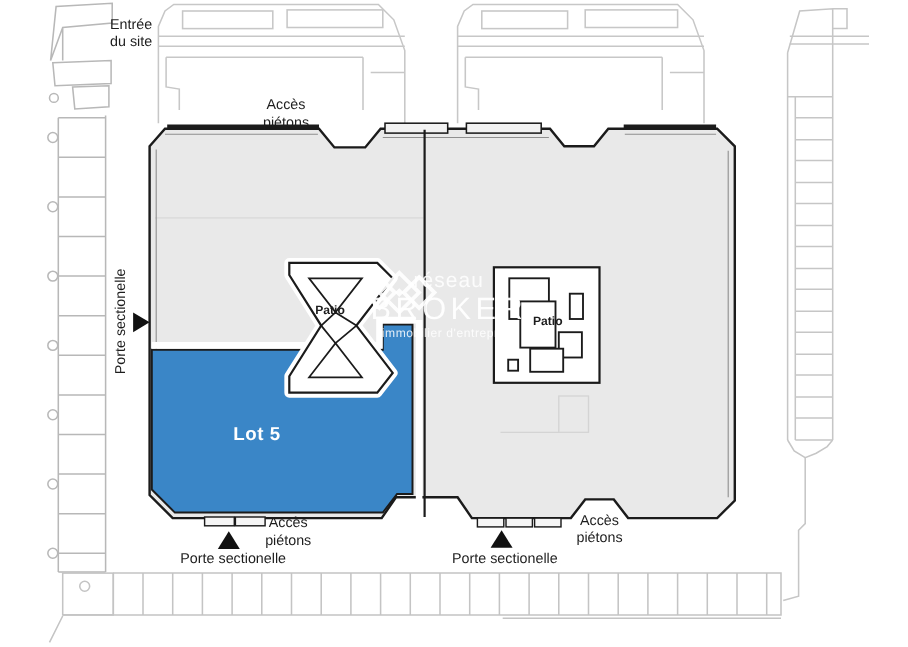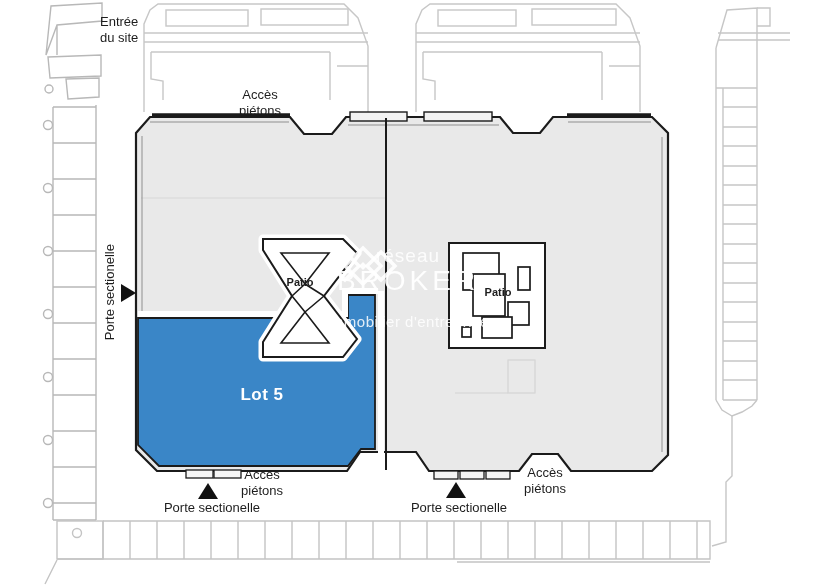--- a/index.html
+++ b/index.html
@@ -2,28 +2,28 @@
 <html><head>
 <meta charset="utf-8">
 <style>
   html,body{margin:0;padding:0;background:#ffffff;}
   .canvas{position:relative;width:825px;height:588px;background:#ffffff;overflow:hidden;
           font-family:"Liberation Sans", sans-serif;color:#1d1d1d;}
   svg{position:absolute;left:0;top:0;}
   .lbl{position:absolute;font-size:13px;line-height:1.25;white-space:pre-line;color:#1d1d1d;}
   .lbl.center{text-align:center;}
   .lbl.small{font-size:11px;font-weight:bold;}
-  .lot-label{position:absolute;left:212px;top:385px;width:100px;text-align:center;
+  .lot-label{position:absolute;left:212px;top:385px;width:100px;text-align:left;
              font-size:17px;font-weight:600;color:#ffffff;letter-spacing:.5px;}
   .rot{transform:rotate(-90deg);transform-origin:center center;}
   .watermark{position:absolute;left:308px;top:243px;width:200px;display:flex;flex-direction:column;
              align-items:center;color:rgba(255,255,255,0.9);pointer-events:none;}
   .wm-top{font-size:19px;letter-spacing:1px;margin-top:2px;color:rgba(255,255,255,0.85);}
   .wm-brand{font-size:28px;font-weight:500;letter-spacing:4px;margin-top:-2px;color:rgba(255,255,255,0.92);text-align:center;}
-  .wm-sub{font-size:15px;letter-spacing:.5px;margin-top:16px;color:rgba(255,255,255,0.85);}
+  .wm-sub{font-size:11px;letter-spacing:.5px;margin-top:0px;color:rgba(255,255,255,0.85);}
 </style>
 </head>
 <body>
 
 <div class="canvas">
 
   <svg width="825" height="588" viewBox="0 0 825 588">
 
     <g stroke="#b8b8b8" stroke-width="1.4" fill="none">
       <path d="M46,55 L51,6 L102,3 L102,21 L57,25 Z M57,25 L57,55"></path>

